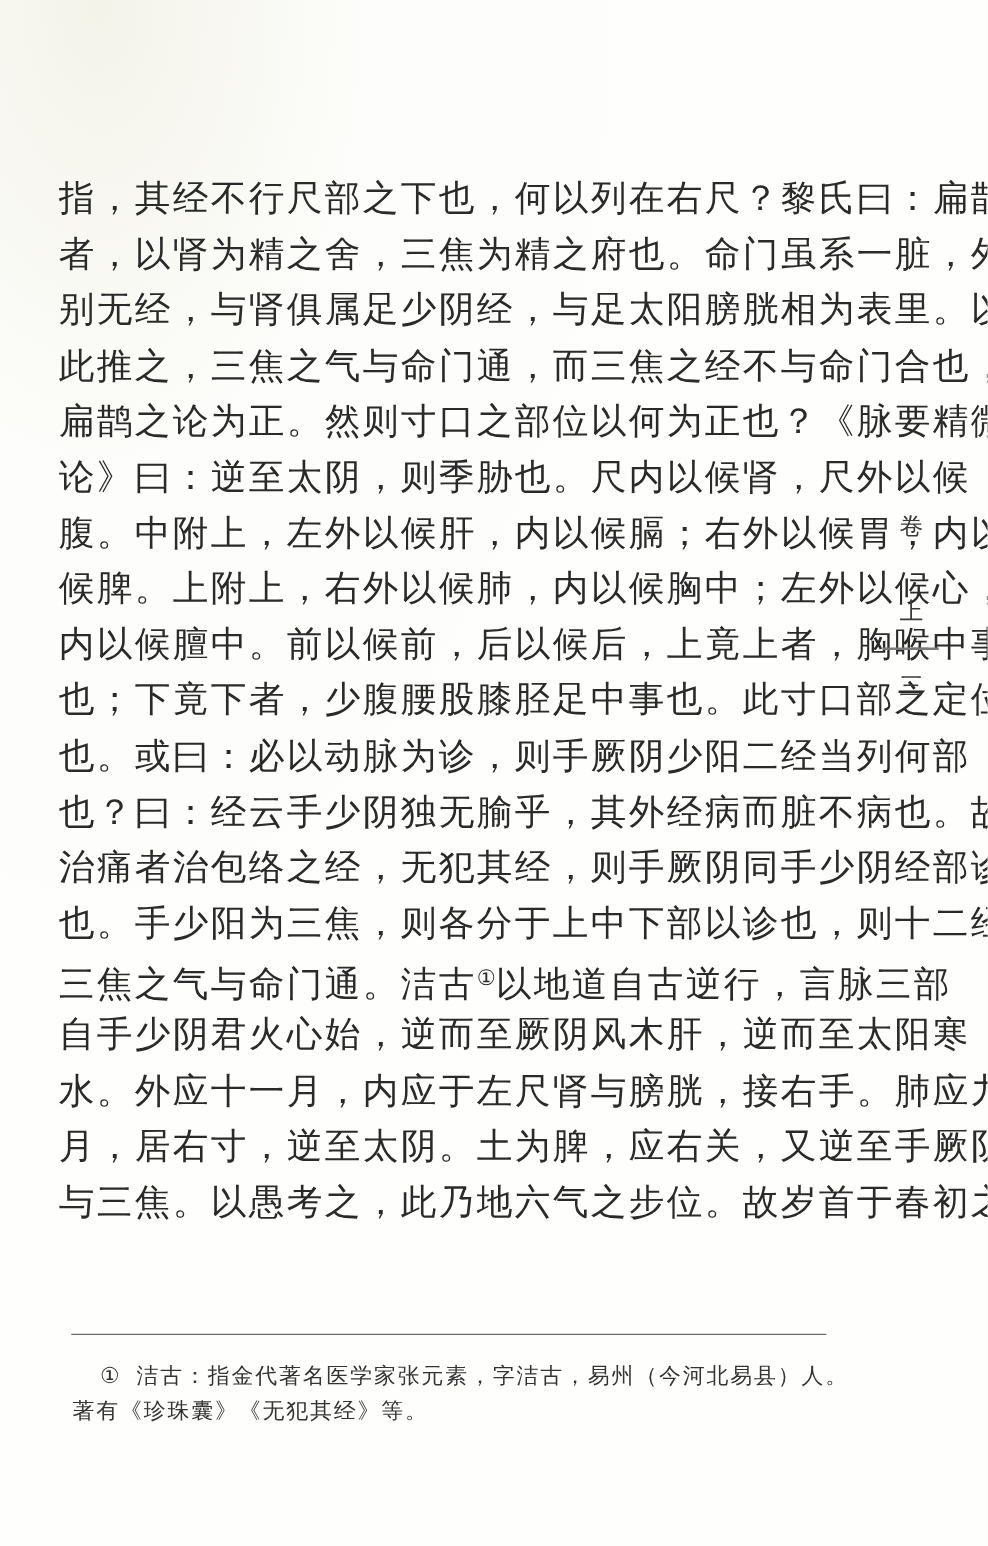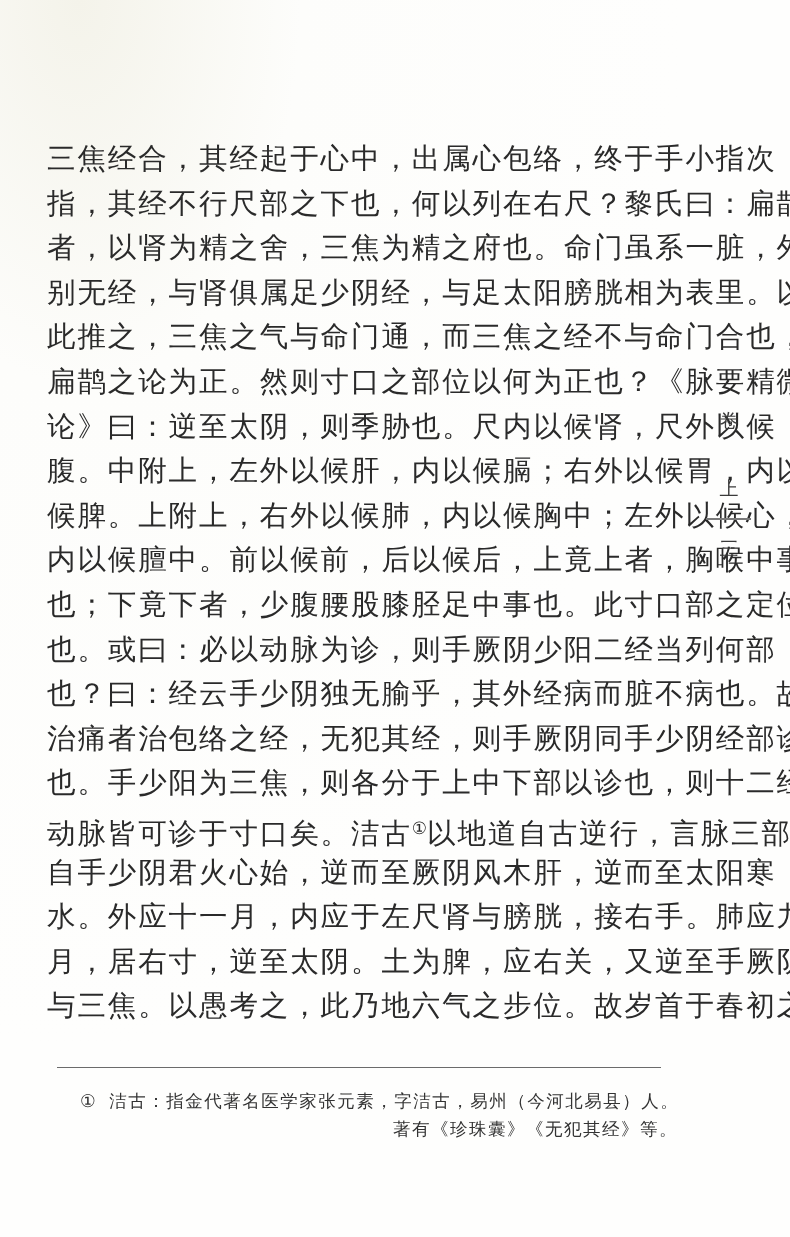--- a/index.html
+++ b/index.html
@@ -28,55 +28,54 @@
   .sup { font-size: 17px; vertical-align: 9px; letter-spacing: 0; }
   .fn-rule {
     position: absolute; left: 57px; top: 1067px; width: 604px; height: 0;
     border-top: 1.3px solid #6b6b6b;
   }
   .footnote {
     position: absolute; left: 58px; top: 1087px; width: 620px;
   }
   .fn-line {
     display: block; height: 28px; line-height: 28px;
-    font-size: 17.5px; letter-spacing: 1.5px; white-space: nowrap; color: #333; text-align: right;
+    font-size: 17.5px; letter-spacing: 1.5px; white-space: nowrap; color: #333;
   }
   .fn-line.first { padding-left: 22px; }
   .fn-mark { margin-right: 12px; }
   .margin-header {
     position: absolute; left: 706px; top: 400px; width: 46px; text-align: center;
   }
   .mh-char { display: block; font-size: 19px; color: #3a3a3a; }
   .mh-c1 { position: absolute; left: 0; top: 8px; width: 46px; }
   .mh-c2 { position: absolute; left: 0; top: 76px; width: 46px; }
   .mh-rule { position: absolute; left: 0; top: 118px; width: 45px; border-top: 2px solid #7a7a7a; }
   .mh-c3 { position: absolute; left: 0; top: 136px; width: 46px; }
 </style>
 </head>
 <body>
 
 <div class="page">
 
   <div class="body-text">
-    <span class="line">三焦经合，其经起于心中，出属心包络，终于手小指次</span>
     <span class="line">指，其经不行尺部之下也，何以列在右尺？黎氏曰：扁鹊</span>
     <span class="line">者，以肾为精之舍，三焦为精之府也。命门虽系一脏，外</span>
     <span class="line">别无经，与肾俱属足少阴经，与足太阳膀胱相为表里。以</span>
     <span class="line">此推之，三焦之气与命门通，而三焦之经不与命门合也，</span>
     <span class="line">扁鹊之论为正。然则寸口之部位以何为正也？《脉要精微</span>
     <span class="line">论》曰：逆至太阴，则季胁也。尺内以候肾，尺外以候</span>
     <span class="line">腹。中附上，左外以候肝，内以候膈；右外以候胃，内以</span>
     <span class="line">候脾。上附上，右外以候肺，内以候胸中；左外以候心，</span>
     <span class="line">内以候膻中。前以候前，后以候后，上竟上者，胸喉中事</span>
     <span class="line">也；下竟下者，少腹腰股膝胫足中事也。此寸口部之定位</span>
     <span class="line">也。或曰：必以动脉为诊，则手厥阴少阳二经当列何部</span>
     <span class="line">也？曰：经云手少阴独无腧乎，其外经病而脏不病也。故</span>
     <span class="line">治痛者治包络之经，无犯其经，则手厥阴同手少阴经部诊</span>
     <span class="line">也。手少阳为三焦，则各分于上中下部以诊也，则十二经</span>
-    <span class="line"><span>动脉皆可诊于寸口矣。洁古</span><span class="sup">①</span><span>以地道自古逆行，言脉三部</span></span>
+    <span class="line"><span>三焦之气与命门通。洁古</span><span class="sup">①</span><span>以地道自古逆行，言脉三部</span></span>
     <span class="line">自手少阴君火心始，逆而至厥阴风木肝，逆而至太阳寒</span>
     <span class="line">水。外应十一月，内应于左尺肾与膀胱，接右手。肺应九</span>
     <span class="line">月，居右寸，逆至太阴。土为脾，应右关，又逆至手厥阴</span>
     <span class="line">与三焦。以愚考之，此乃地六气之步位。故岁首于春初之</span>
   </div>
 
   <div class="fn-rule"></div>
 
   <div class="footnote">
     <span class="fn-line first"><span class="fn-mark">①</span><span>洁古：指金代著名医学家张元素，字洁古，易州（今河北易县）人。</span></span>

